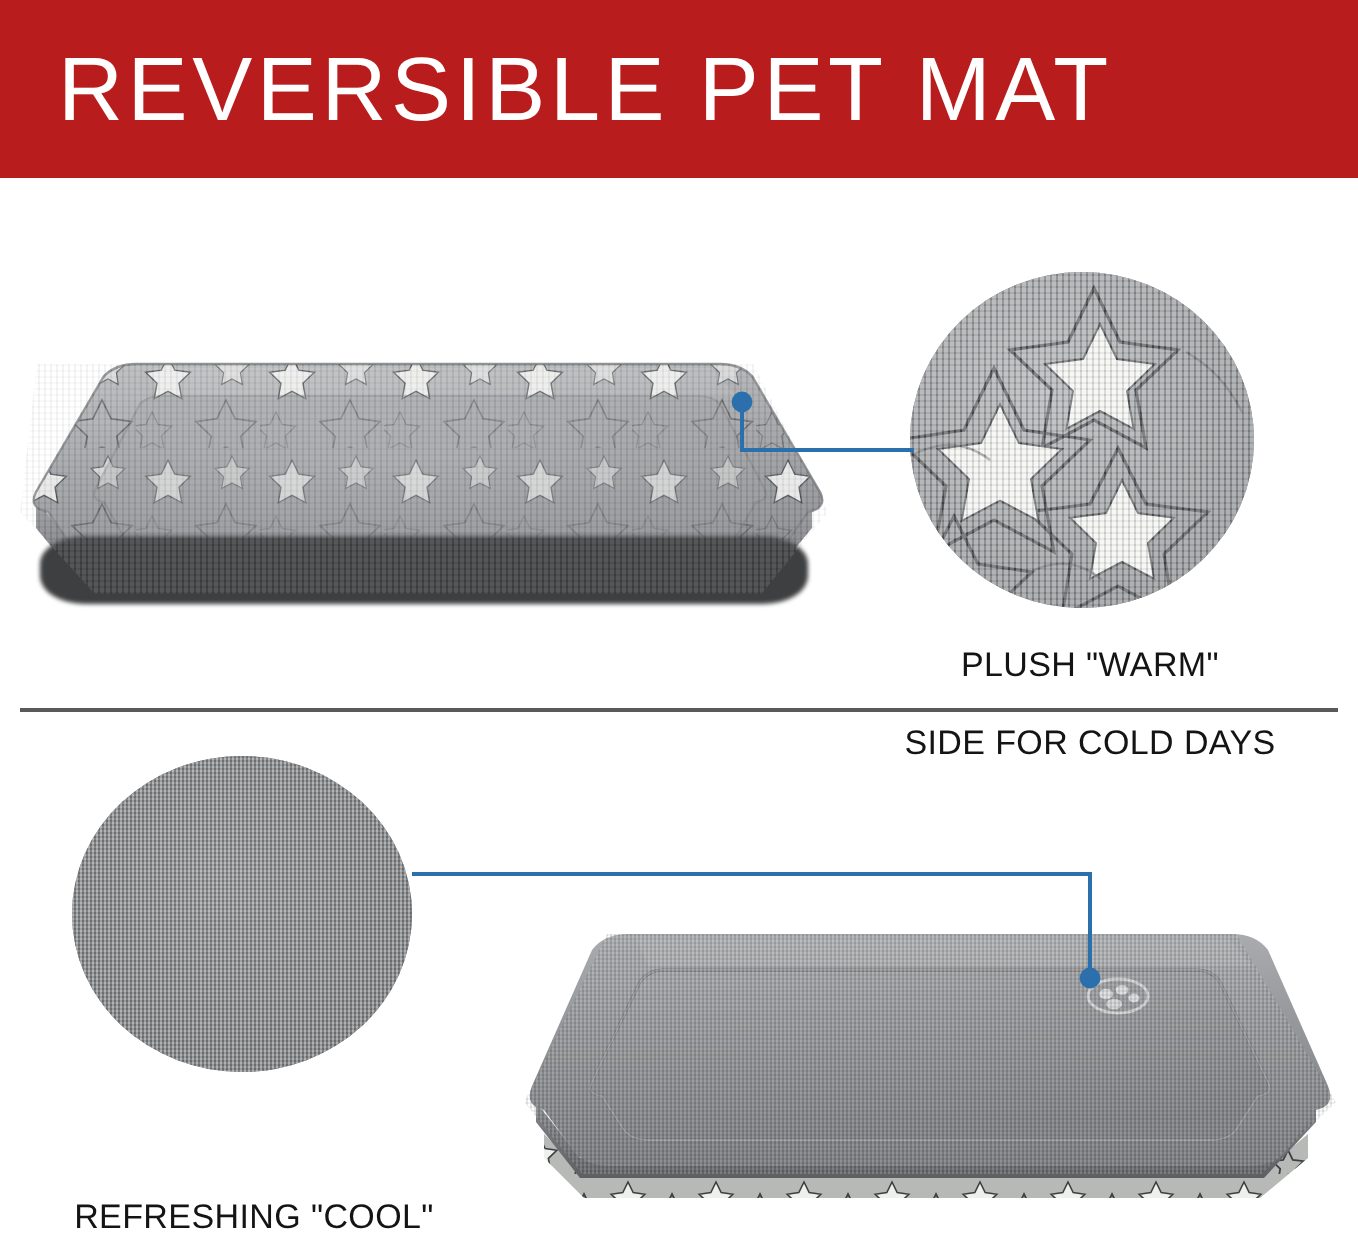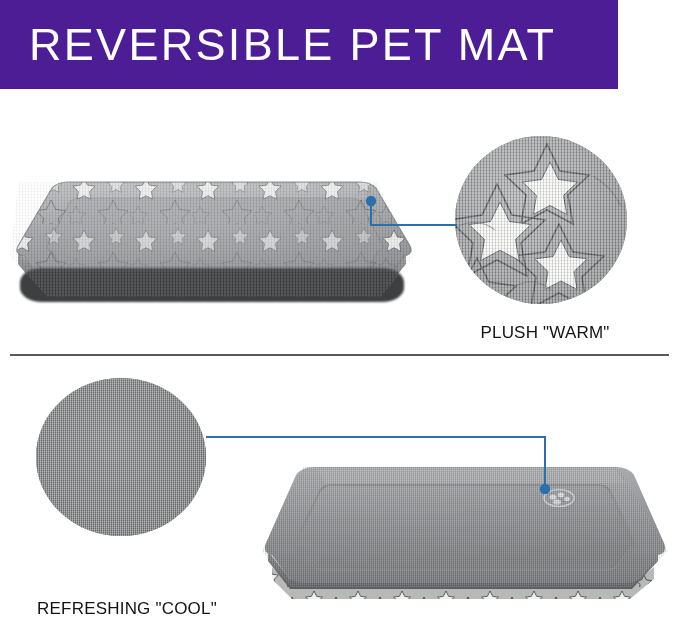--- a/index.html
+++ b/index.html
@@ -18,23 +18,23 @@
     height: 625px;
     background: #ffffff;
     overflow: hidden;
   }
 
   
   .header-banner {
     position: absolute;
     left: 0;
     top: 0;
-    width: 618px;
+    width: 679px;
     height: 89px;
-    background: #4c1d95;
+    background: #b91c1c;
     display: flex;
     align-items: center;
   }
   .header-title {
     margin-left: 29px;
     color: #ffffff;
     font-size: 45px;
     line-height: 45px;
     letter-spacing: 2.3px;
     font-weight: 400;
@@ -321,20 +321,21 @@
     <g stroke="#2c6fad" stroke-width="2" fill="none">
       <path d="M206 437 L545 437 L545 487"></path>
     </g>
     <circle cx="545" cy="489" r="5.2" fill="#2c6fad"></circle>
   </svg>
 
   <div class="divider"></div>
 
   <div class="caption" id="caption-warm">
     <div>PLUSH "WARM"</div>
+    <div>SIDE FOR COLD DAYS</div>
   </div>
 
   <div class="caption" id="caption-cool">
     <div>REFRESHING "COOL"</div>
     
   </div>
 
 </div>
 
 </body></html>

